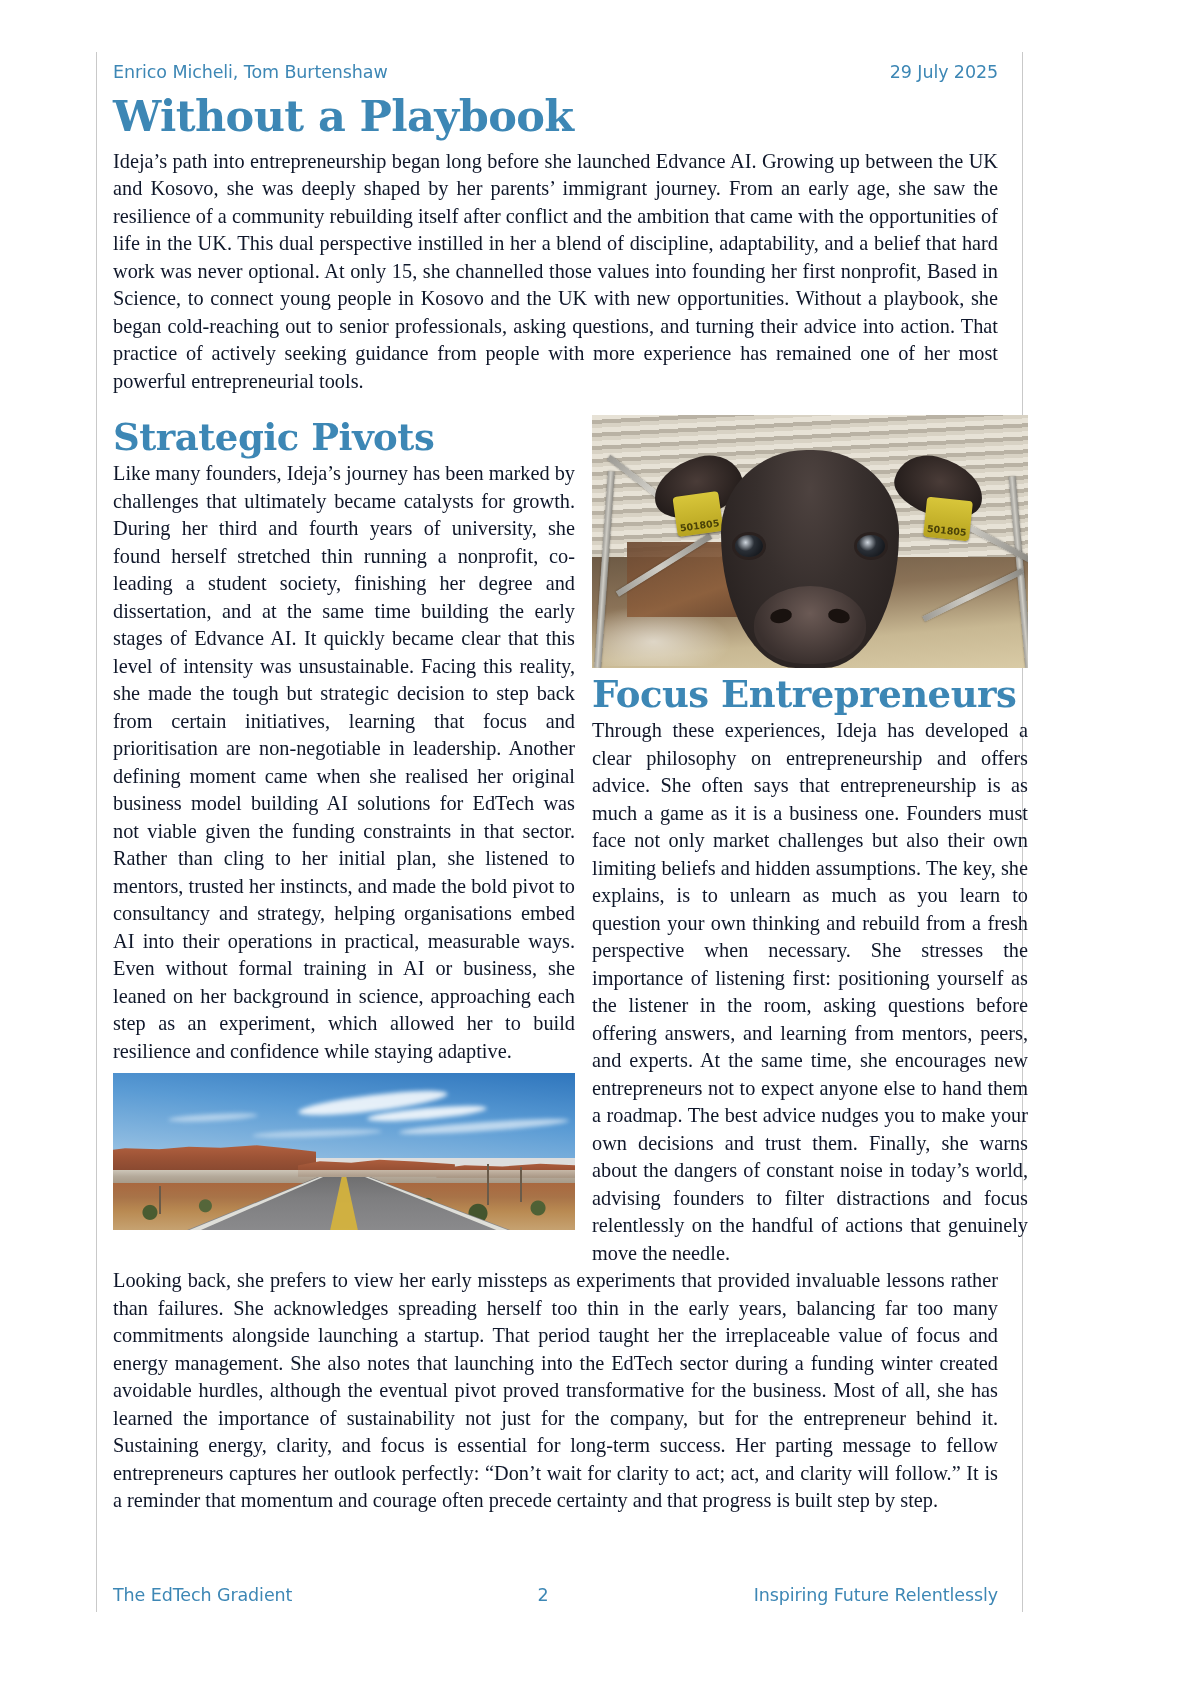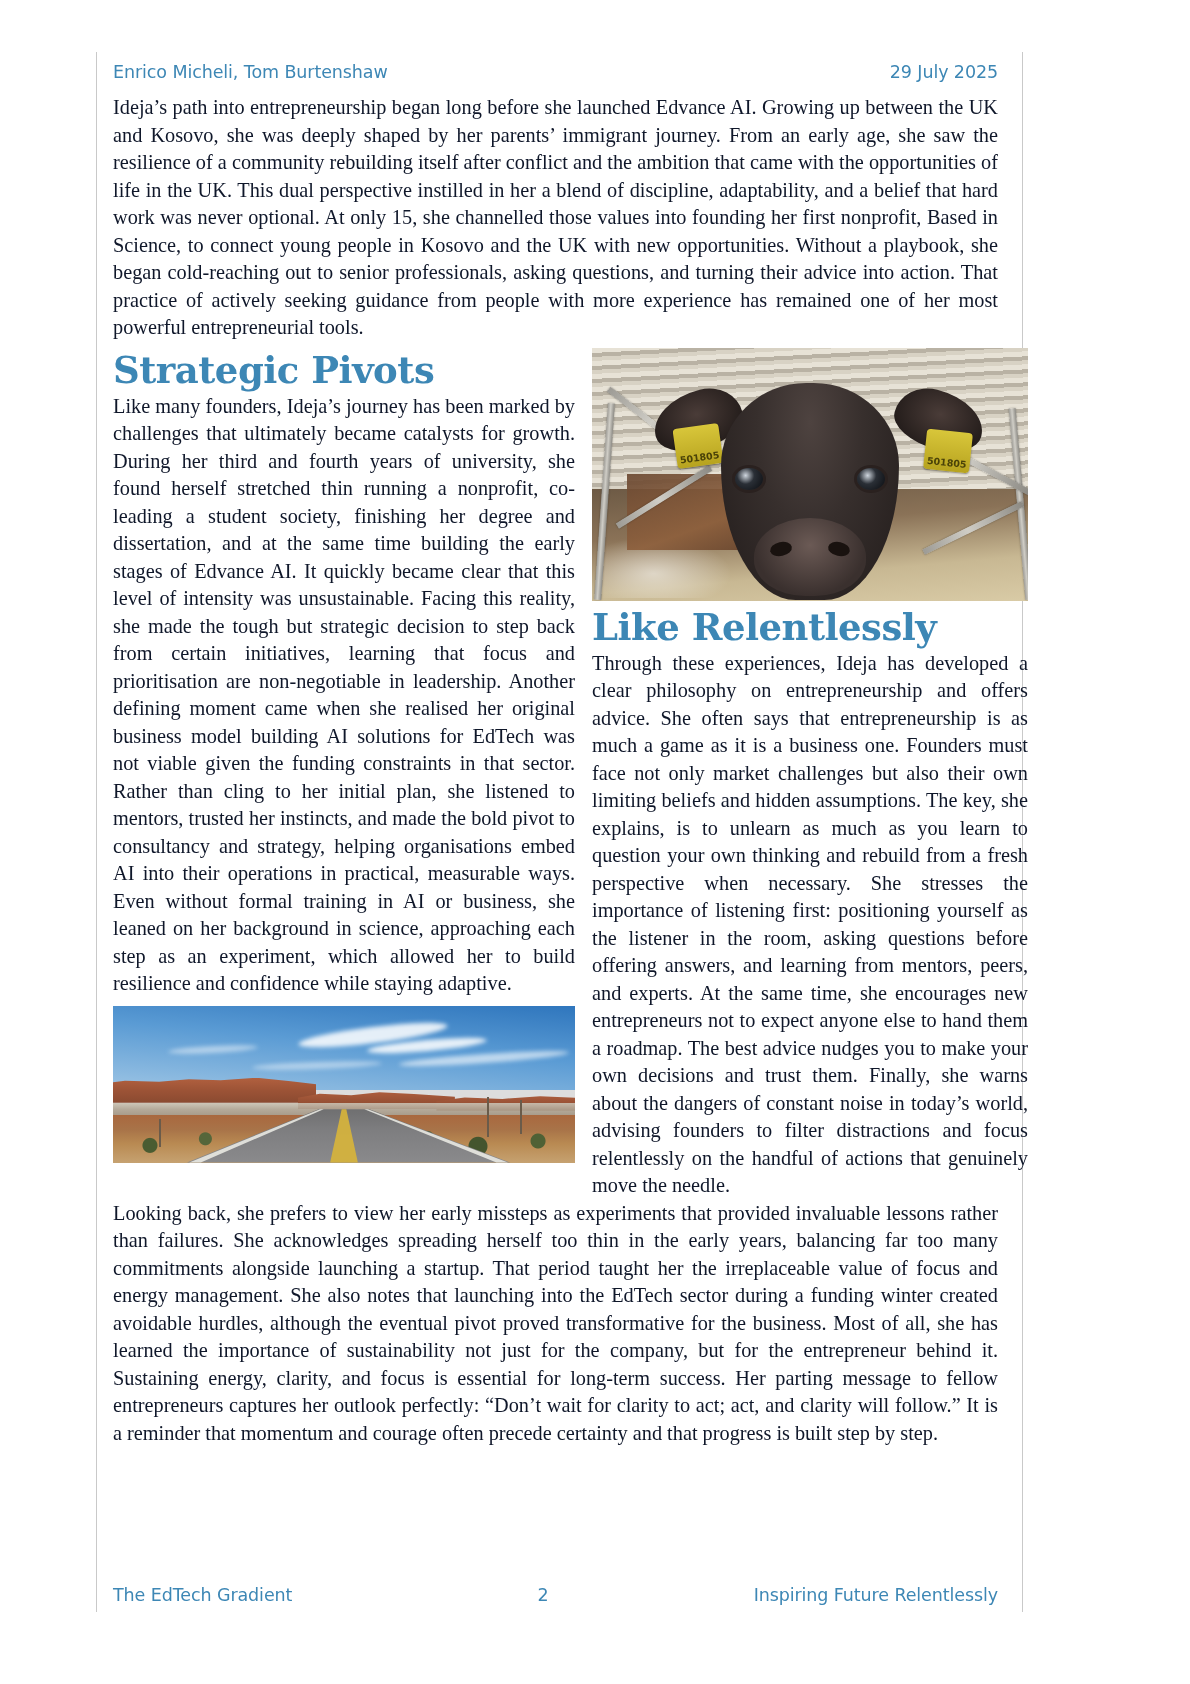--- a/index.html
+++ b/index.html
@@ -80,21 +80,21 @@
     color: #0f172a;
     hyphens: auto;
     -webkit-hyphens: auto;
   }
   p.body.full { text-align: justify; }
 
   
   .band {
     display: flex;
     gap: 17px;
-    margin-top: 6px;
+    margin-top: 20px;
   }
   .col-left  { width: 462px; }
   .col-right { width: 436px; }
 
   
   .figure {
     position: relative;
     overflow: hidden;
     background: #ddd;
   }
@@ -318,20 +318,21 @@
   <div class="rule-left"></div>
   <div class="rule-right"></div>
 
   <div class="content">
 
     <div class="runhead">
       <span>Enrico Micheli, Tom Burtenshaw</span>
       <span>29 July 2025</span>
     </div>
 
+    <h1 class="title">Without a Playbook</h1>
 
     <p class="body full">Ideja’s path into entrepreneurship began long before she launched Edvance AI. Growing up between the UK and Kosovo, she was deeply shaped by her parents’ immigrant journey. From an early age, she saw the resilience of a community rebuilding itself after conflict and the ambition that came with the opportunities of life in the UK. This dual perspective instilled in her a blend of discipline, adaptability, and a belief that hard work was never optional. At only 15, she channelled those values into founding her first nonprofit, Based in Science, to connect young people in Kosovo and the UK with new opportunities. Without a playbook, she began cold-reaching out to senior professionals, asking questions, and turning their advice into action. That practice of actively seeking guidance from people with more experience has remained one of her most powerful entrepreneurial tools.</p>
 
     <div class="band">
 
       <div class="col-left">
         <h2 class="sect">Strategic Pivots</h2>
         <p class="body">Like many founders, Ideja’s journey has been marked by challenges that ultimately became catalysts for growth. During her third and fourth years of university, she found herself stretched thin running a nonprofit, co-leading a student society, finishing her degree and dissertation, and at the same time building the early stages of Edvance AI. It quickly became clear that this level of intensity was unsustainable. Facing this reality, she made the tough but strategic decision to step back from certain initiatives, learning that focus and prioritisation are non-negotiable in leadership. Another defining moment came when she realised her original business model building AI solutions for EdTech was not viable given the funding constraints in that sector. Rather than cling to her initial plan, she listened to mentors, trusted her instincts, and made the bold pivot to consultancy and strategy, helping organisations embed AI into their operations in practical, measurable ways. Even without formal training in AI or business, she leaned on her background in science, approaching each step as an experiment, which allowed her to build resilience and confidence while staying adaptive.</p>
 
         <div class="figure fig-road">
@@ -376,21 +377,21 @@
           <div class="cow-head">
             <div class="cow-eye l"></div>
             <div class="cow-eye r"></div>
             <div class="cow-muzzle">
               <div class="nostril l"></div>
               <div class="nostril r"></div>
             </div>
           </div>
         </div>
 
-        <h2 class="sect mid">Like Relentlessly</h2>
+        <h2 class="sect mid">Focus Entrepreneurs</h2>
         <p class="body">Through these experiences, Ideja has developed a clear philosophy on entrepreneurship and offers advice. She often says that entrepreneurship is as much a game as it is a business one. Founders must face not only market challenges but also their own limiting beliefs and hidden assumptions. The key, she explains, is to unlearn as much as you learn to question your own thinking and rebuild from a fresh perspective when necessary. She stresses the importance of listening first: positioning yourself as the listener in the room, asking questions before offering answers, and learning from mentors, peers, and experts. At the same time, she encourages new entrepreneurs not to expect anyone else to hand them a roadmap. The best advice nudges you to make your own decisions and trust them. Finally, she warns about the dangers of constant noise in today’s world, advising founders to filter distractions and focus relentlessly on the handful of actions that genuinely move the needle.</p>
       </div>
     </div>
 
     <p class="body full">Looking back, she prefers to view her early missteps as experiments that provided invaluable lessons rather than failures. She acknowledges spreading herself too thin in the early years, balancing far too many commitments alongside launching a startup. That period taught her the irreplaceable value of focus and energy management. She also notes that launching into the EdTech sector during a funding winter created avoidable hurdles, although the eventual pivot proved transformative for the business. Most of all, she has learned the importance of sustainability not just for the company, but for the entrepreneur behind it. Sustaining energy, clarity, and focus is essential for long-term success. Her parting message to fellow entrepreneurs captures her outlook perfectly: “Don’t wait for clarity to act; act, and clarity will follow.” It is a reminder that momentum and courage often precede certainty and that progress is built step by step.</p>
   </div>
 
   <div class="footer">
     <span>The EdTech Gradient</span>
     <span class="mid">2</span>

